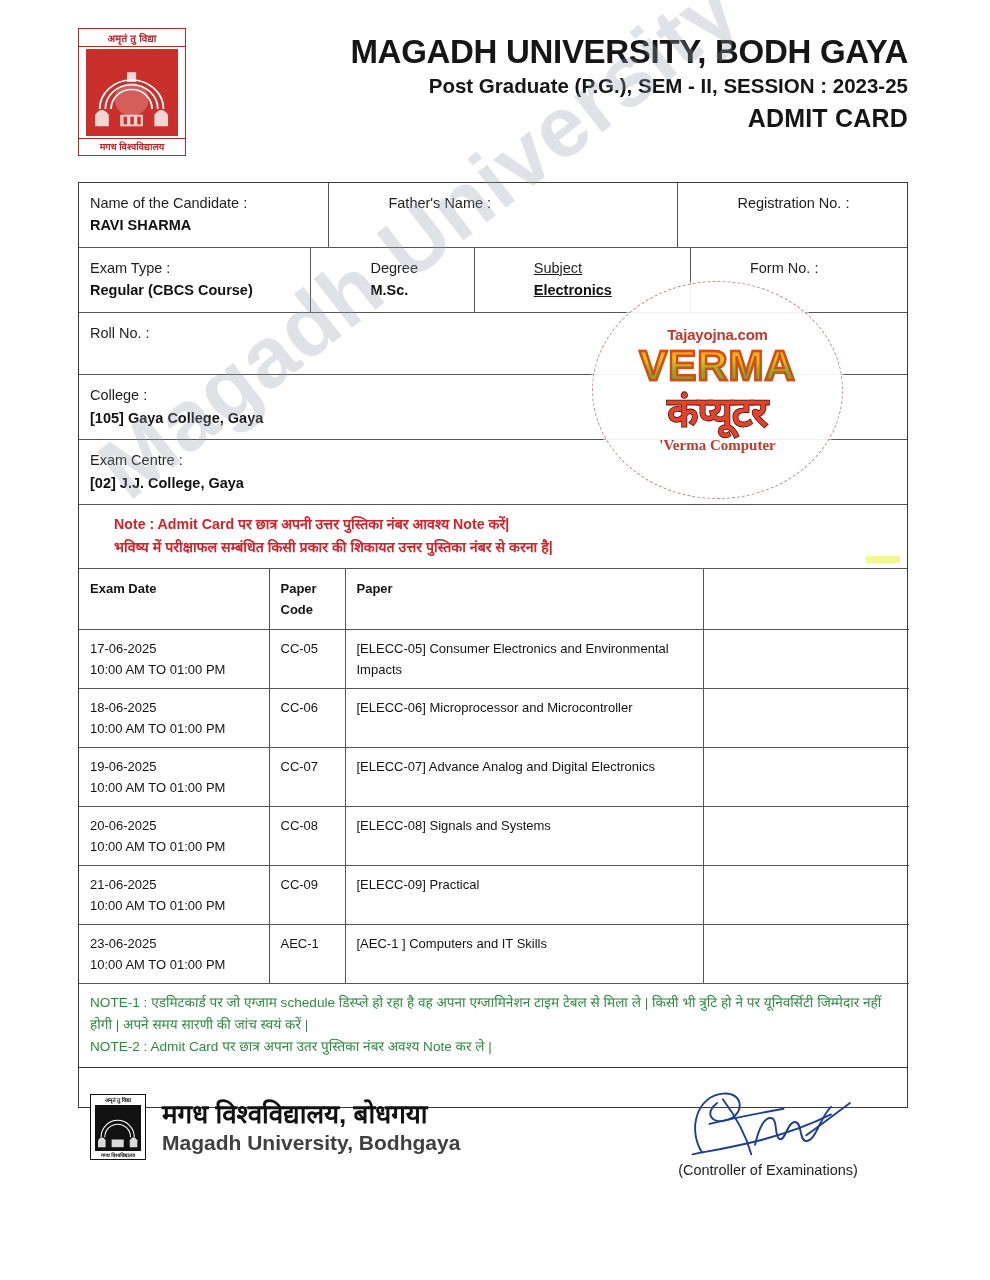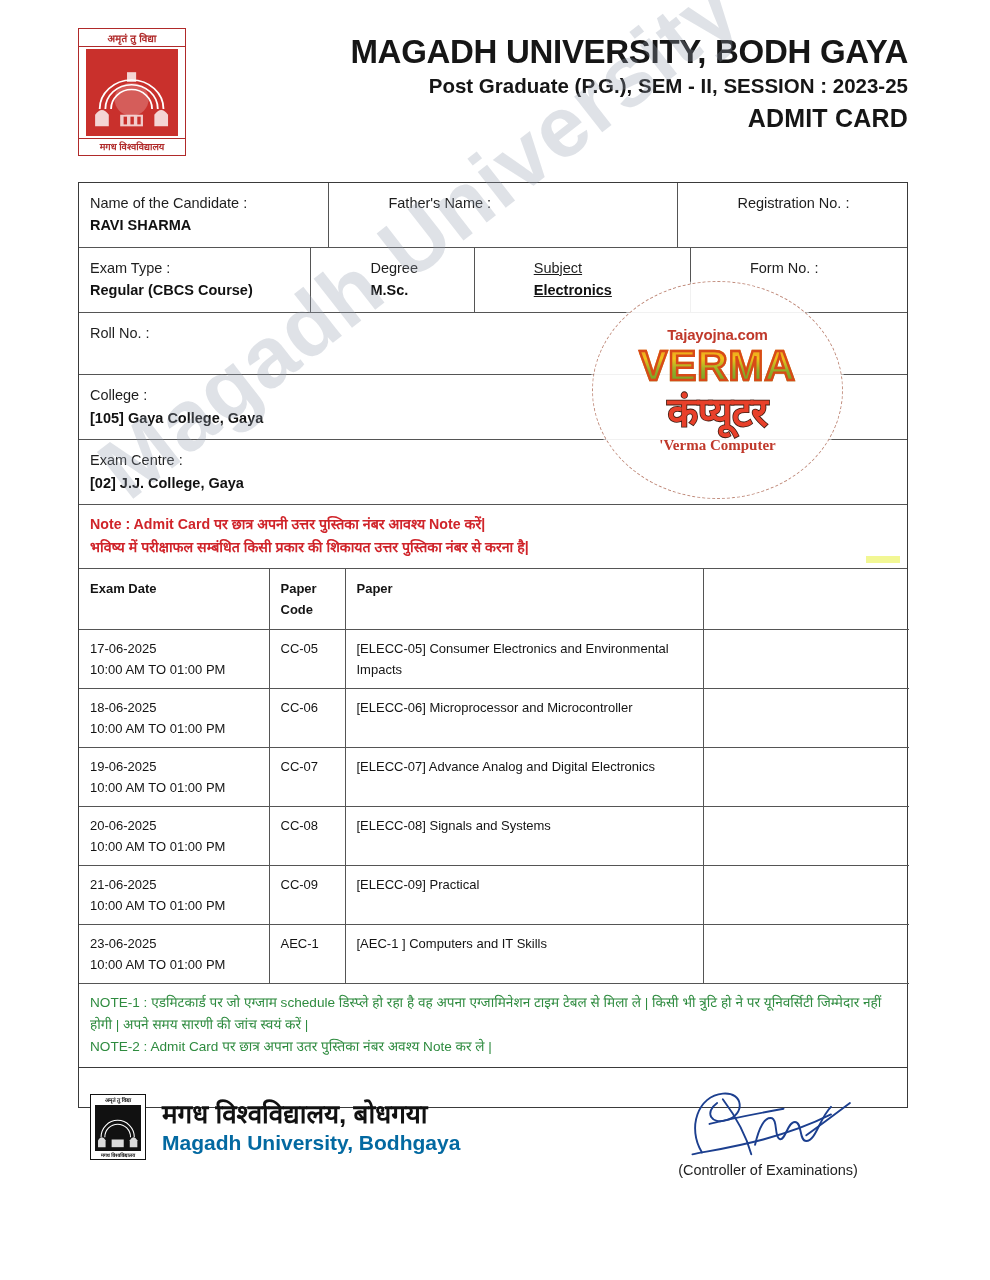--- a/index.html
+++ b/index.html
@@ -132,21 +132,21 @@
 
   
   .note-red {
     padding: 8px 11px 9px 11px;
     color: #d0242a;
     font-size: 14.2px;
     font-weight: bold;
     line-height: 1.6;
     border-bottom: 1.1px solid #555;
   }
-  .note-red div { white-space: nowrap; }
+  .note-red div { white-space: nowrap; margin-left: 24px; }
 
   
   .sched { width: 100%; border-collapse: collapse; table-layout: fixed; }
   .sched th, .sched td {
     border: 1.1px solid #555;
     border-left: none;
     border-top: none;
     padding: 8px 11px;
     font-size: 13px;
     text-align: left;
@@ -189,21 +189,21 @@
     border: 1.4px solid #111;
     box-sizing: border-box;
     display: flex; flex-direction: column; align-items: center;
     justify-content: space-between; padding: 1px 0; background: #fff;
   }
   .crest-bw .t { font-size: 5.5px; font-weight: bold; color:#111; }
   .crest-bw .m { flex:1; width: 84%; background:#111; margin:1px 0; overflow:hidden; }
   .crest-bw .m svg { display:block; width:100%; height:100%; }
   .crest-bw .b { font-size: 5px; font-weight: bold; color:#111; }
   .uni-hi { font-size: 26px; font-weight: bold; color:#111; line-height: 1.22; }
-  .uni-en { font-size: 21px; font-weight: bold; color:#0369a1; line-height: 1.22; }
+  .uni-en { font-size: 21px; font-weight: bold; color:#404040; line-height: 1.22; }
 
   .sig-right {
     position: absolute;
     right: 14px;
     bottom: 8px;
     text-align: center;
     width: 250px;
   }
   .sig-svg { height: 74px; display:block; margin: 0 auto; }
   .sig-cap { font-size: 14.5px; color:#1e1e1e; margin-top: 2px; }

